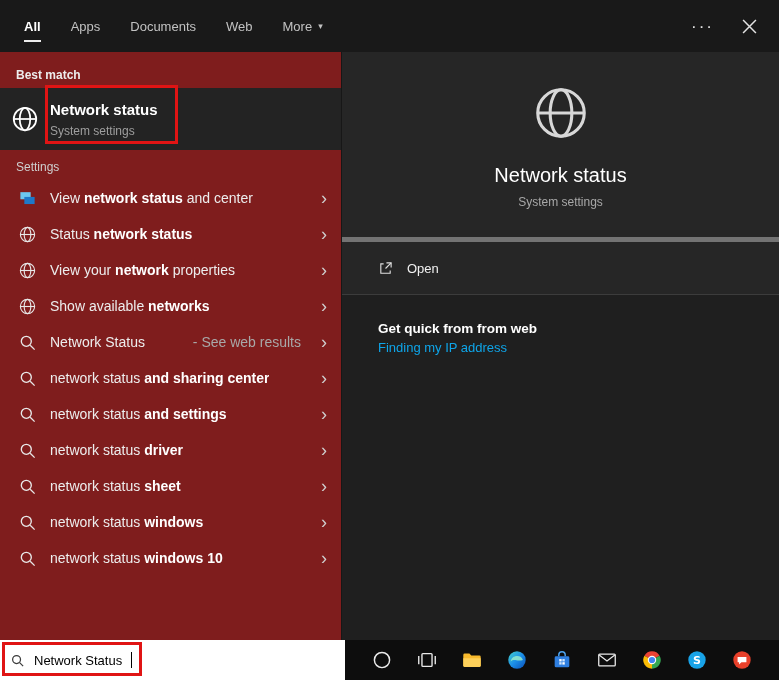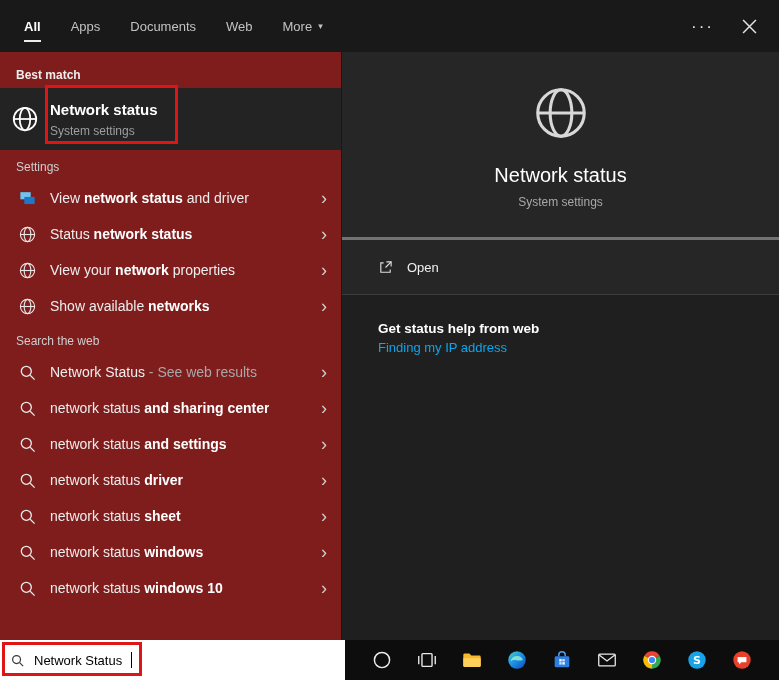--- a/index.html
+++ b/index.html
@@ -33,30 +33,30 @@
 
   .result-item { display:flex; align-items:center; height:36px; padding:0 8px 0 16px;
                  font-size:14px; color:#ededed; cursor:pointer; }
   .li-icon { width:22px; height:22px; display:flex; align-items:center; justify-content:center; color:#e8e8e8; flex:0 0 auto; }
   .li-icon svg { display:none; width:19px; height:19px; }
   .li-icon.icon-globe-icon .globe-svg { display:block; }
   .li-icon.icon-search-icon .search-svg { display:block; }
   .li-icon.icon-network-tasks-icon .np-svg { display:block; }
   .li-text { margin-left:12px; white-space:nowrap; overflow:hidden; }
   .seg-b { font-weight:700; color:#fff; }
-  .seg-muted { color:#a8a8a8; }
+  .seg-muted { color:#a8a8a8;margin-left:44px; }
   .chev { margin-left:auto; color:#cfcfcf; font-size:18px; line-height:1; padding:0 6px; }
 
   
   .right-panel { flex:1; background:#1f1f1f; border-left:1px solid #171717; display:flex; flex-direction:column; }
   .preview-hero { background:#262626; text-align:center; padding:30px 0 28px; }
   .preview-hero .globe-svg { width:62px; height:62px; color:#d8d8d8; }
   .pv-title { font-size:20px; color:#fff; margin-top:16px; font-weight:400; }
   .pv-sub { font-size:12px; color:#a8a8a8; margin-top:8px; }
-  .open-row { background:#262626; border-top:3px solid #737373; border-bottom:1px solid #3c3c3c;
+  .open-row { background:#262626; border-top:5px solid #737373; border-bottom:1px solid #3c3c3c;
               display:flex; align-items:center; gap:14px; padding-left:36px; height:58px;
               font-size:13px; color:#f0f0f0; cursor:pointer; }
   .open-row svg { width:15px; height:15px; color:#e0e0e0; }
   .help { padding:26px 36px; }
   .help-header { font-size:13.5px; font-weight:700; color:#fff; }
   .help-link { font-size:13px; color:#0ea5e9; margin-top:4px; cursor:pointer; width:max-content; }
 
   
   .taskbar { height:40px; background:#0d0d0d; display:flex; }
   .search-box { width:345px; background:#ffffff; display:flex; align-items:center; gap:9px; padding:0 10px; cursor:text; }
@@ -132,21 +132,21 @@
       <div class="section-label dim">Settings</div>
       <div>
           <div class="result-item">
     <span class="li-icon icon-network-tasks-icon">
 
       <svg class="np-svg" viewBox="0 0 24 24">
                 <rect x="3" y="4" width="13" height="9" fill="#6cc7f0"></rect>
                 <rect x="8" y="10" width="13" height="9" fill="#1e78c8"></rect>
               </svg>
     </span>
-    <span class="li-text"><span>View </span><span class="seg-b">network status</span><span> and driver</span></span>
+    <span class="li-text"><span>View </span><span class="seg-b">network status</span><span> and center</span></span>
     <span class="chev">›</span>
   </div>
           <div class="result-item">
     <span class="li-icon icon-globe-icon">
       <svg class="globe-svg" viewBox="0 0 24 24">
                 <g fill="none" stroke="currentColor" stroke-width="1.4">
                   <circle cx="12" cy="12" r="9"></circle>
                   <ellipse cx="12" cy="12" rx="4.2" ry="9"></ellipse>
                   <path d="M3 12h18"></path>
                 </g>
@@ -179,21 +179,20 @@
                   <path d="M3 12h18"></path>
                 </g>
               </svg>
 
     </span>
     <span class="li-text"><span>Show available </span><span class="seg-b">networks</span></span>
     <span class="chev">›</span>
   </div>
         </div>
 
-      <div class="section-label dim">Search the web</div>
       <div>
           <div class="result-item">
     <span class="li-icon icon-search-icon">
 
       <svg class="search-svg" viewBox="0 0 24 24">
                 <g fill="none" stroke="currentColor" stroke-width="1.7">
                   <circle cx="10.5" cy="10.5" r="6.3"></circle>
                   <path d="M15.4 15.4L21 21"></path>
                 </g>
               </svg>
@@ -303,21 +302,21 @@
       </div>
       <div class="open-row">
         <svg viewBox="0 0 16 16" fill="none" stroke="currentColor" stroke-width="1.2">
             <path d="M6 3H3v10h10v-3"></path>
             <path d="M9 2h5v5"></path>
             <path d="M14 2L8 8"></path>
           </svg>
         <span>Open</span>
       </div>
       <div class="help">
-        <div class="help-header">Get status help from web</div>
+        <div class="help-header">Get quick from from web</div>
         <div>
             <div class="help-link">Finding my IP address</div>
           </div>
       </div>
     </div>
   </div>
 
   <div class="taskbar">
     <div class="search-box">
       <svg viewBox="0 0 24 24">

